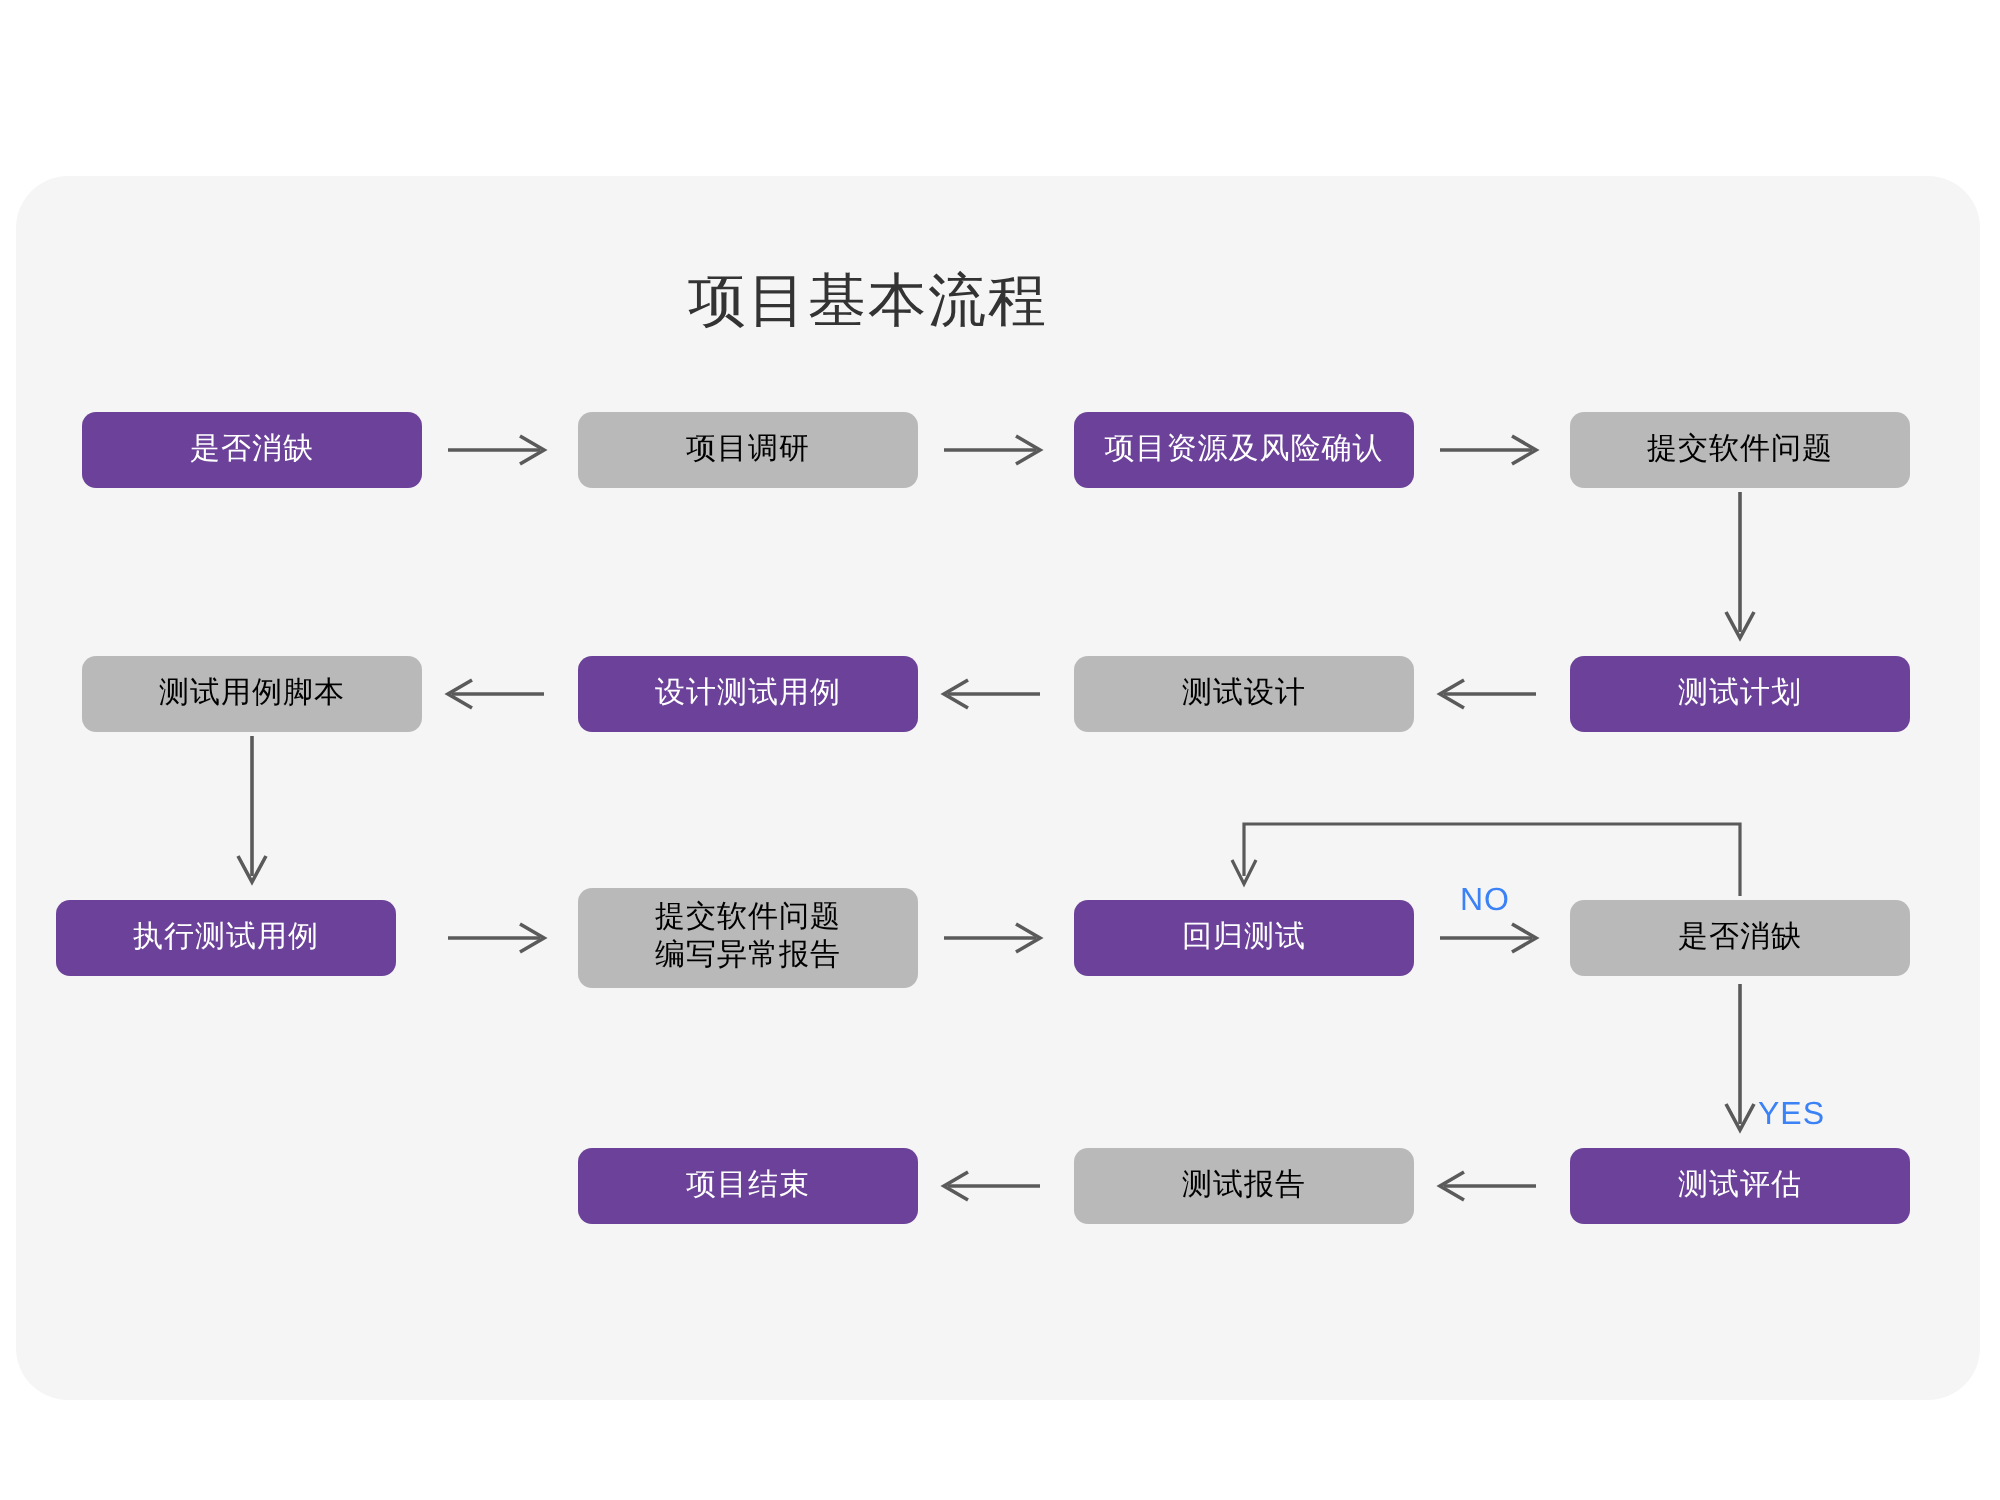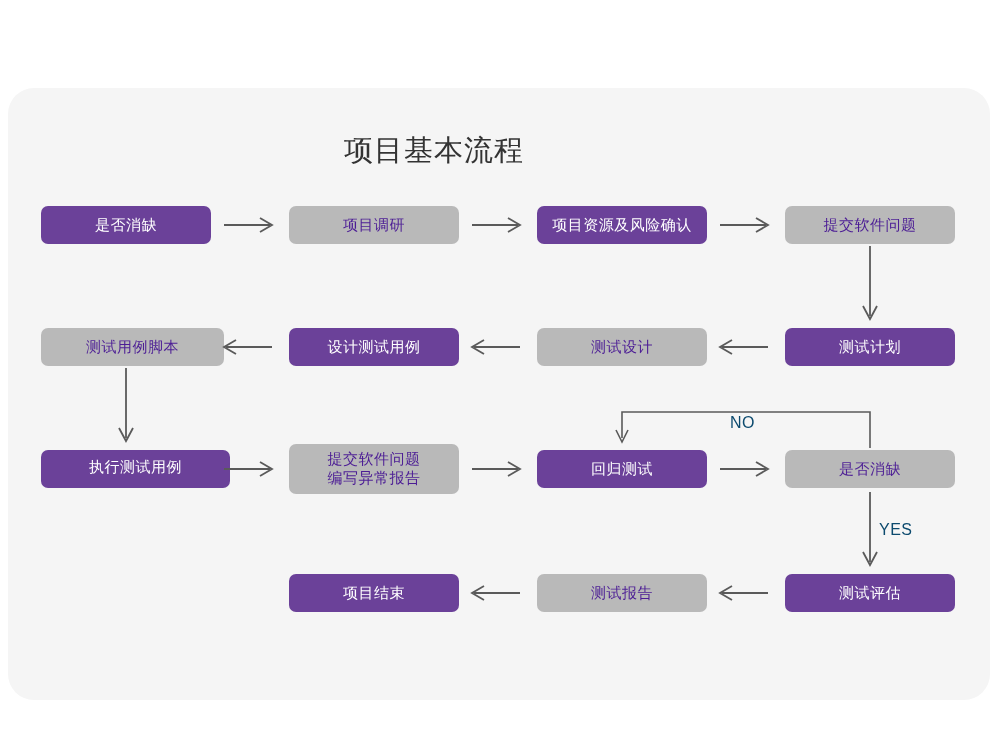--- a/index.html
+++ b/index.html
@@ -57,37 +57,38 @@
   }
   .node.tall {
     height: 50px;
   }
   .node.purple {
     background: #6b4199;
     color: #ffffff;
   }
   .node.gray {
     background: #b9b9b9;
-    color: #4c1d95;
+    color: #000000;
   }
 
   .arrow-h, .arrow-v {
     position: absolute;
   }
   .arrow-h svg, .arrow-v svg, .loop svg {
     display: block;
     overflow: visible;
   }
   .loop { position: absolute; }
 
   .edge-label {
     position: absolute;
     font-size: 16px;
-    color: #0c4a6e;
+    color: #3b82f6;
     letter-spacing: 0.5px;
+    margin-top: 28px;
   }
 </style>
 </head>
 <body>
 
 <div id="canvas">
 
   <div id="card"></div>
 
   <div id="title">项目基本流程</div>
@@ -121,21 +122,21 @@
 
   <div class="node gray" style="left:785px; top:206px; width:170px;">提交软件问题</div>
 
   <div class="arrow-v" style="left:858px; top:246px;">
     <svg width="24" height="80" viewBox="0 0 24 80">
       <line x1="12" y1="0" x2="12" y2="70" stroke="#5a5a5a" stroke-width="1.8"></line>
       <polyline points="5,60 12,73 19,60" fill="none" stroke="#5a5a5a" stroke-width="1.8"></polyline>
     </svg>
   </div>
 
-  <div class="node gray" style="left:41px; top:328px; width:183px;">测试用例脚本</div>
+  <div class="node gray" style="left:41px; top:328px; width:170px;">测试用例脚本</div>
 
   <div class="arrow-h" style="left:222px; top:336px;">
     <svg width="56" height="22" viewBox="0 0 56 22">
       <line x1="4" y1="11" x2="50" y2="11" stroke="#5a5a5a" stroke-width="1.8"></line>
       <polyline points="14,4 2,11 14,18" fill="none" stroke="#5a5a5a" stroke-width="1.8"></polyline>
     </svg>
   </div>
 
   <div class="node purple" style="left:289px; top:328px; width:170px;">设计测试用例</div>
 
@@ -165,21 +166,21 @@
   </div>
 
   <div class="loop" style="left:614px; top:408px;">
     <svg width="264" height="42" viewBox="0 0 264 42">
       <polyline points="256,40 256,4 8,4 8,30" fill="none" stroke="#5a5a5a" stroke-width="1.6"></polyline>
       <polyline points="2,22 8,34 14,22" fill="none" stroke="#5a5a5a" stroke-width="1.6"></polyline>
     </svg>
   </div>
   <div class="edge-label" style="left:730px; top:414px;">NO</div>
 
-  <div class="node purple" style="left:41px; top:450px; width:189px;font-family:Liberation Mono, monospace;">执行测试用例</div>
+  <div class="node purple" style="left:28px; top:450px; width:170px;">执行测试用例</div>
 
   <div class="arrow-h" style="left:222px; top:458px;">
     <svg width="56" height="22" viewBox="0 0 56 22">
       <line x1="2" y1="11" x2="48" y2="11" stroke="#5a5a5a" stroke-width="1.8"></line>
       <polyline points="38,4 50,11 38,18" fill="none" stroke="#5a5a5a" stroke-width="1.8"></polyline>
     </svg>
   </div>
 
   <div class="node gray tall" style="left:289px; top:444px; width:170px;">提交软件问题
 编写异常报告</div>

